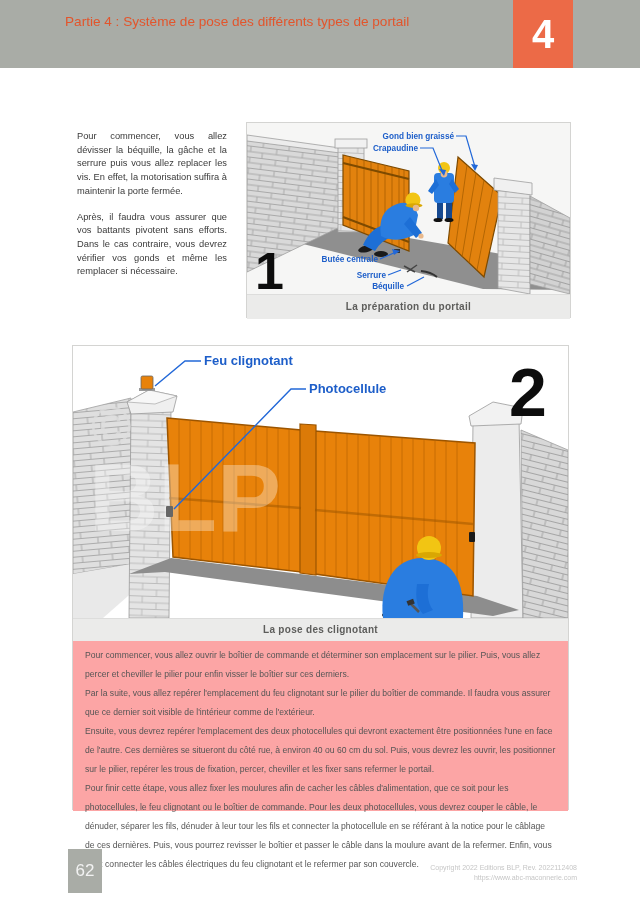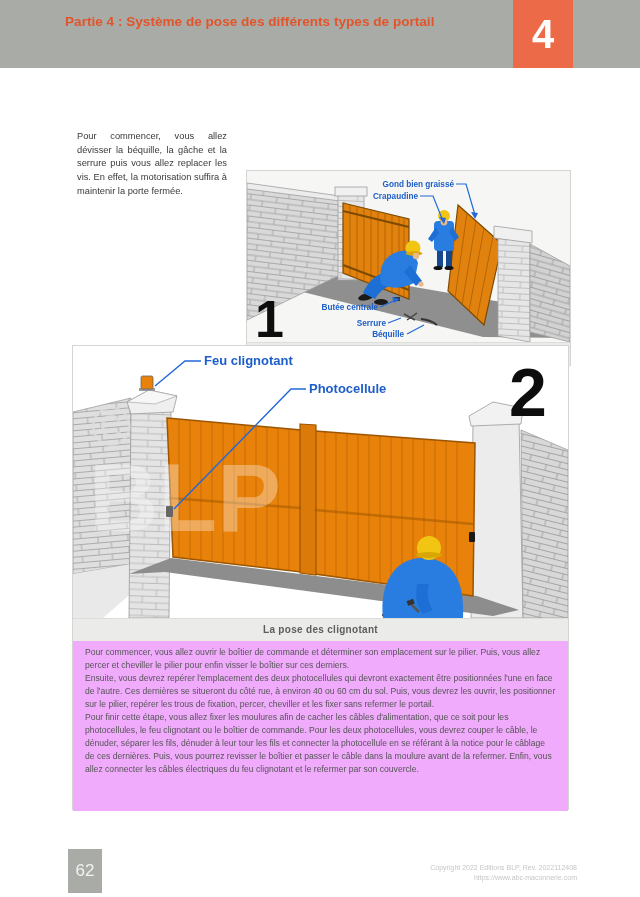--- a/index.html
+++ b/index.html
@@ -2,44 +2,44 @@
 <html><head>
 <meta charset="utf-8">
 <style>
   html,body{margin:0;padding:0;background:#fff;}
   .page{position:relative;width:640px;height:897px;background:#ffffff;
         font-family:"Liberation Sans",sans-serif;overflow:hidden;}
 
   
   .banner{position:absolute;left:0;top:0;width:640px;height:68px;background:#a9aca6;}
   .banner h1{position:absolute;left:65px;top:11px;width:455px;margin:0;
-             font-size:13.6px;line-height:22px;font-weight:bold;color:#e2552c;}
+             font-size:13.6px;line-height:22px;font-weight:normal;color:#e2552c;}
   .chapter-box{position:absolute;left:513px;top:0;width:60px;height:68px;background:#ec6a47;
                display:flex;align-items:center;justify-content:center;
                color:#fff;font-size:40px;font-weight:bold;}
 
   .intro{position:absolute;left:65px;top:94px;width:520px;font-size:8.8px;color:#3a3a3a;}
 
   
   .leftcol{position:absolute;left:65px;top:118px;width:174px;
            font-size:9.3px;line-height:13.7px;color:#3a3a3a;text-align:justify;}
   .leftcol p{margin:12px;}
 
   
   .figure{position:absolute;border:1px solid #d4d4d2;background:#f7f7f6;box-sizing:border-box;}
-  .fig1{left:246px;top:122px;width:325px;height:196px;margin-top:48px;}
+  .fig1{left:246px;top:122px;width:325px;height:196px;}
   .fig2{left:72px;top:345px;width:497px;height:465px;background:#fff;}
   .figure svg{display:block;}
   .caption-bar{background:#ebebea;border-top:1px solid #dddddc;
                text-align:center;font-size:10px;font-weight:bold;color:#5d5d5b;
                letter-spacing:.3px;}
   .fig1 .caption-bar{height:24px;line-height:24px;}
   .fig2 .caption-bar{height:22px;line-height:22px;}
-  .fig2-text{background:#f0abfc;padding:5px 12px 6px 12px;height:159px;box-sizing:content-box;
-             font-size:8.6px;line-height:13px;color:#555;}
+  .fig2-text{background:#fca5a5;padding:5px 12px 6px 12px;height:159px;box-sizing:content-box;
+             font-size:8.6px;line-height:19px;color:#555;}
   .fig2-text p{margin:0;}
 
   
   .page-number{position:absolute;left:68px;top:849px;width:34px;height:44px;background:#a9aca6;
                display:flex;align-items:center;justify-content:center;
                color:#f2f2f2;font-size:17px;}
   .copyright{position:absolute;right:63px;top:863px;width:260px;text-align:right;
              font-size:7px;line-height:10px;color:#c6c6c6;}
 
   .svglabel{font-family:"Liberation Sans",sans-serif;font-weight:bold;fill:#1d5ec9;}
@@ -53,20 +53,21 @@
   <div class="banner">
     <h1>Partie 4 : Système de pose des différents types de portail</h1>
     <div class="chapter-box">
       <span>4</span>
     </div>
   </div>
 
 
   <div class="leftcol">
     <p>Pour commencer, vous allez dévisser la béquille, la gâche et la serrure puis vous allez replacer les vis. En effet, la motorisation suffira à maintenir la porte fermée.</p>
+    <p>Après, il faudra vous assurer que vos battants pivotent sans efforts. Dans le cas contraire, vous devrez vérifier vos gonds et même les remplacer si nécessaire.</p>
   </div>
 
   <div class="figure fig1">
     <svg width="323" height="171" viewBox="0 0 323 171">
       <defs>
         <pattern id="bw1" width="26" height="11" patternUnits="userSpaceOnUse" patternTransform="rotate(7)">
           <rect width="26" height="11" fill="#d9d9d9"></rect>
           <path d="M0,0.5H26M0,6H26M7,0.5V6M19,6V11.5" stroke="#a9a9a9" stroke-width="1" fill="none"></path>
         </pattern>
         <pattern id="bw2" width="26" height="11" patternUnits="userSpaceOnUse" patternTransform="rotate(16)">
@@ -257,20 +258,21 @@
         <polyline points="233,43 218,43 101,163"></polyline>
       </g>
 
       <text class="svglabel" x="131" y="19" font-size="13">Feu clignotant</text>
       <text class="svglabel" x="236" y="47" font-size="13">Photocellule</text>
       <text class="bignum" x="436" y="70" font-size="68">2</text>
     </svg>
     <div class="caption-bar">La pose des clignotant</div>
     <div class="fig2-text">
       <p>Pour commencer, vous allez ouvrir le boîtier de commande et déterminer son emplacement sur le pilier. Puis, vous allez percer et cheviller le pilier pour enfin visser le boîtier sur ces derniers.</p>
+      <p>Par la suite, vous allez repérer l'emplacement du feu clignotant sur le pilier du boîtier de commande. Il faudra vous assurer que ce dernier soit visible de l'intérieur comme de l'extérieur.</p>
       <p>Ensuite, vous devrez repérer l'emplacement des deux photocellules qui devront exactement être positionnées l'une en face de l'autre. Ces dernières se situeront du côté rue, à environ 40 ou 60 cm du sol. Puis, vous devrez les ouvrir, les positionner sur le pilier, repérer les trous de fixation, percer, cheviller et les fixer sans refermer le portail.</p>
       <p>Pour finir cette étape, vous allez fixer les moulures afin de cacher les câbles d'alimentation, que ce soit pour les photocellules, le feu clignotant ou le boîtier de commande. Pour les deux photocellules, vous devrez couper le câble, le dénuder, séparer les fils, dénuder à leur tour les fils et connecter la photocellule en se référant à la notice pour le câblage de ces dernières. Puis, vous pourrez revisser le boîtier et passer le câble dans la moulure avant de la refermer. Enfin, vous allez connecter les câbles électriques du feu clignotant et le refermer par son couvercle.</p>
     </div>
   </div>
 
   <div class="page-number">
     <span>62</span>
   </div>
   <div class="copyright">
     <div>Copyright 2022 Editions BLP, Rev. 2022112408</div>

